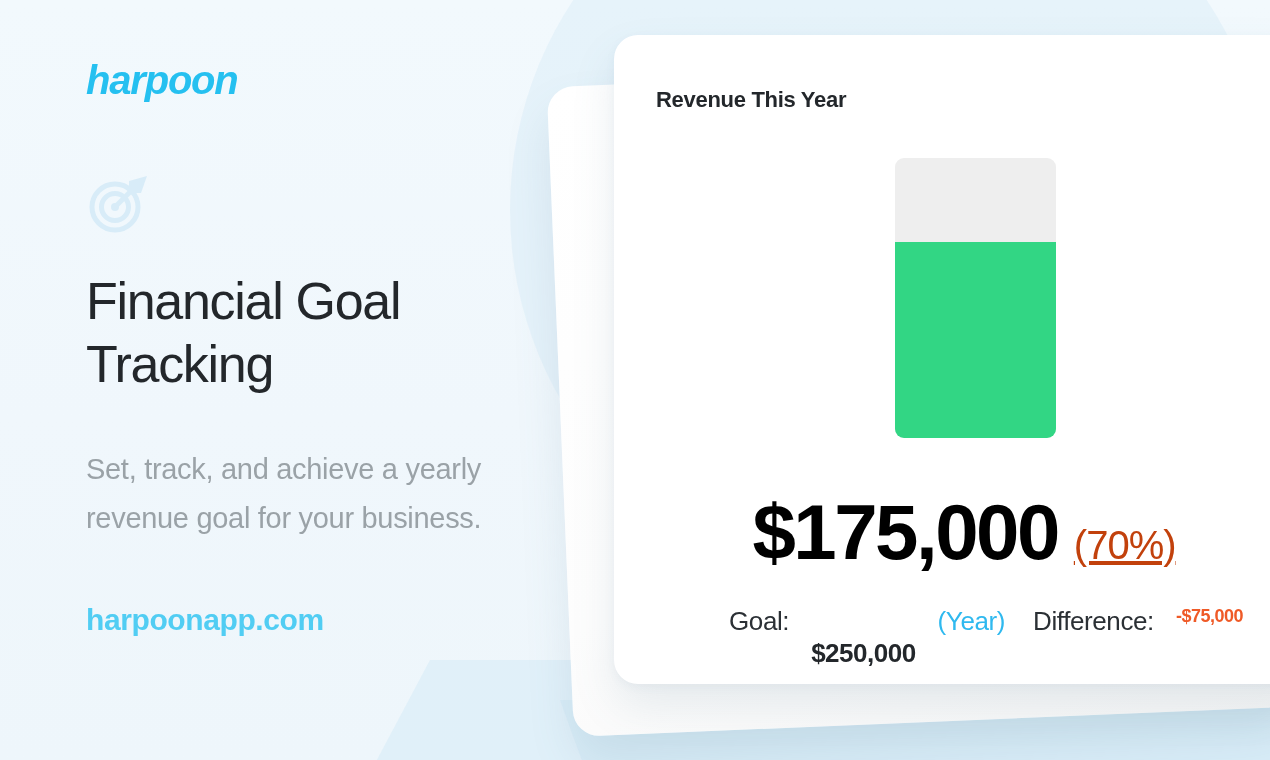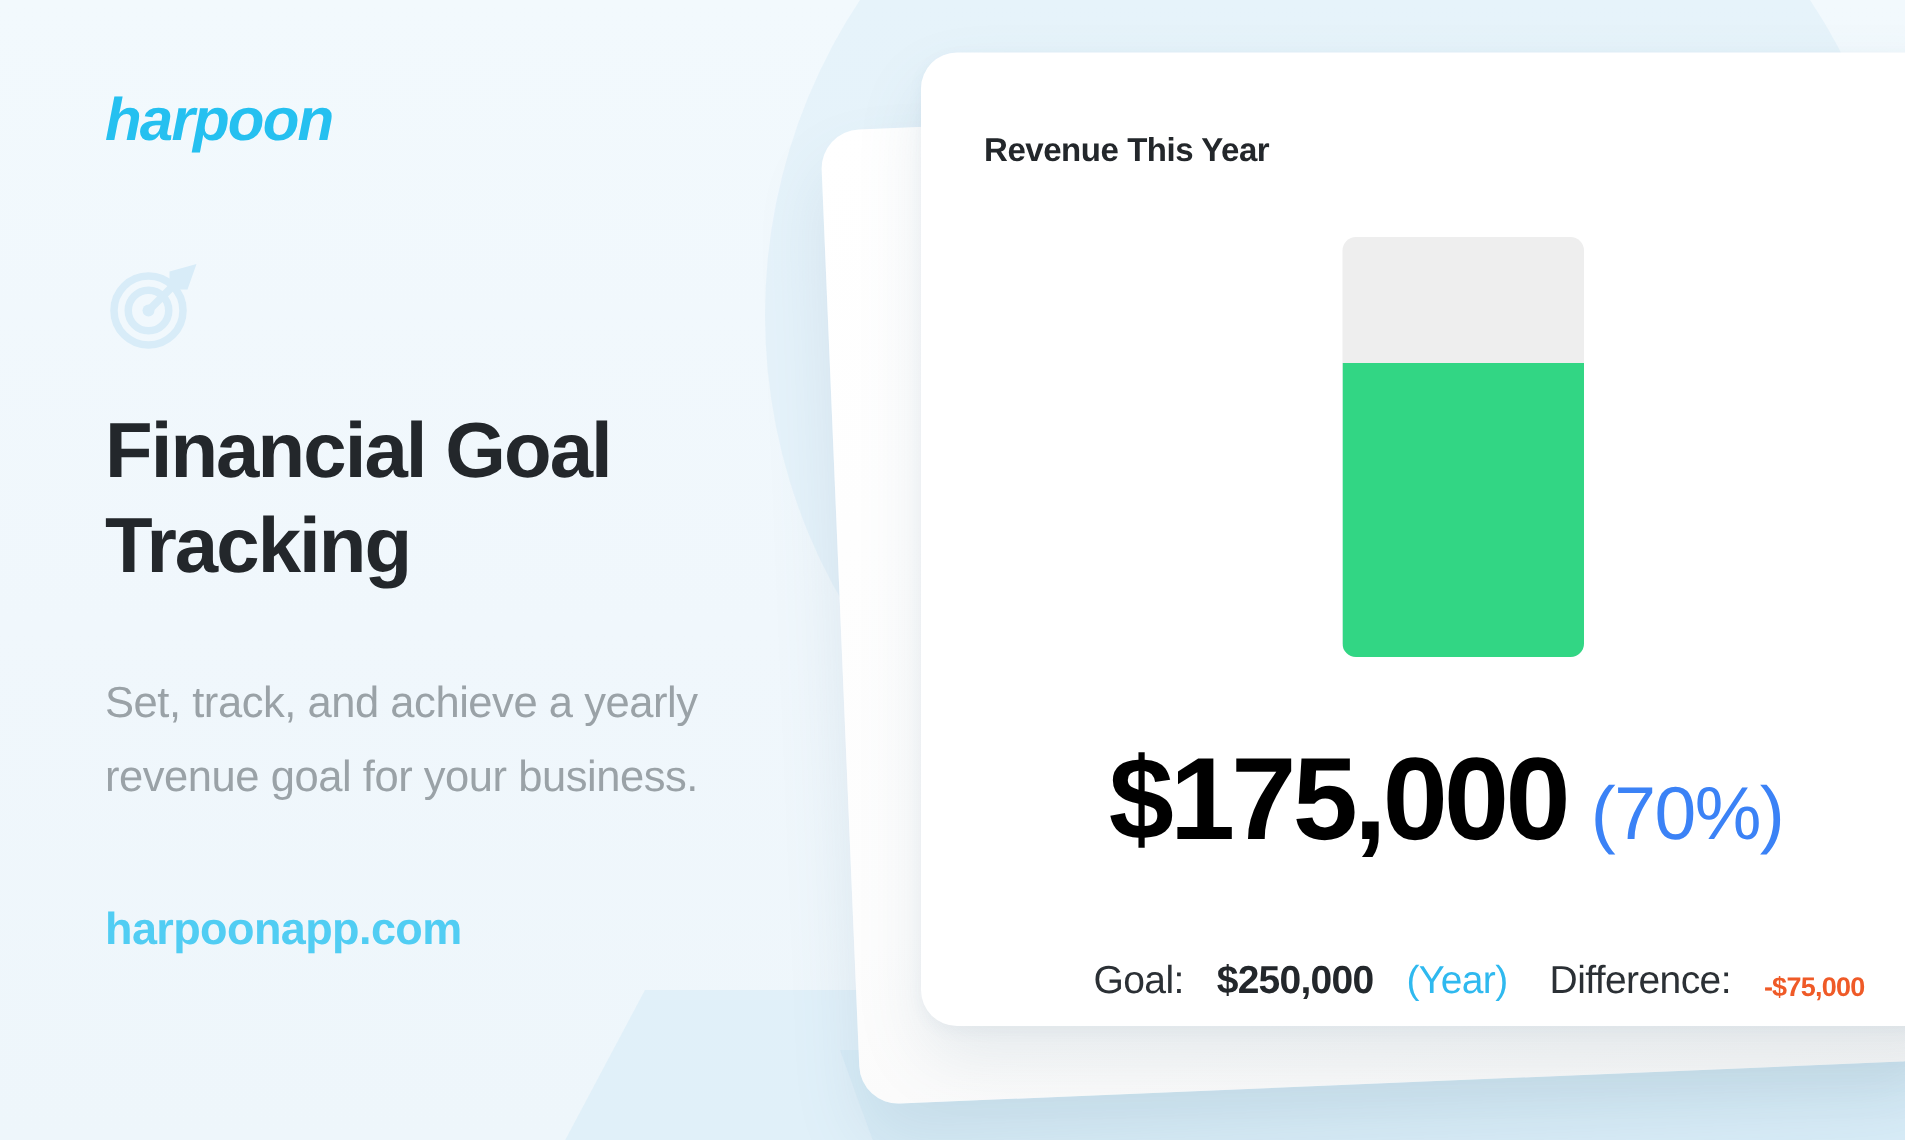--- a/index.html
+++ b/index.html
@@ -45,41 +45,41 @@
     width:760px; height:260px;
     background:#cfe8f6;
     opacity:.5;
     transform:skewX(20deg);
     transform-origin:top left;
   }
 
   
   .left-panel {
     position:absolute;
-    left:0; top:0;
+    left:16px; top:0;
     width:520px; height:676px;
     padding:60px 0 0 70px;
     z-index:5;
   }
 
   .logo {
     font-size:40px;
     font-weight:bold;
     font-style:italic;
     color:#25c0f0;
     letter-spacing:-1.2px;
     line-height:1;
     margin-bottom:72px;
   }
 
   .target-icon { width:64px; height:64px; display:block; margin-bottom:34px; }
 
   .headline {
     font-size:52px;
-    font-weight:bold;
+    font-weight:normal;
     color:#23272b;
     line-height:1.22;
     letter-spacing:-1.3px;
     max-width:430px;
     margin-bottom:36px;
   }
 
   .subhead {
     font-size:29px;
     font-weight:normal;
@@ -160,38 +160,39 @@
     gap:16px;
   }
   .amount {
     font-size:78px;
     font-weight:bold;
     color:#000000;
     letter-spacing:-2.5px;
     line-height:1;
   }
   .amount-pct {
-    font-size:50px;
-    font-weight:normal;
-    color:#3b82f6;
+    font-size:40px;
+    font-weight:normal;
+    color:#c2410c;
     letter-spacing:-1px;
     line-height:1;
+    text-decoration:underline;
   }
 
   
   .meta-row {
     position:absolute;
     left:0; right:-44px; top:571px;
     display:flex;
     align-items:baseline;
     justify-content:center;
     gap:28px;
     white-space:nowrap;
   }
-  .meta-group { display:flex; align-items:flex-end; gap:22px; }
+  .meta-group { display:flex; align-items:flex-start; gap:22px; }
   .meta-label {
     font-size:26px;
     font-weight:normal;
     color:#2b3035;
     letter-spacing:-0.4px;
   }
   .meta-strong {
     font-size:26px;
     font-weight:bold;
     color:#23272b;

